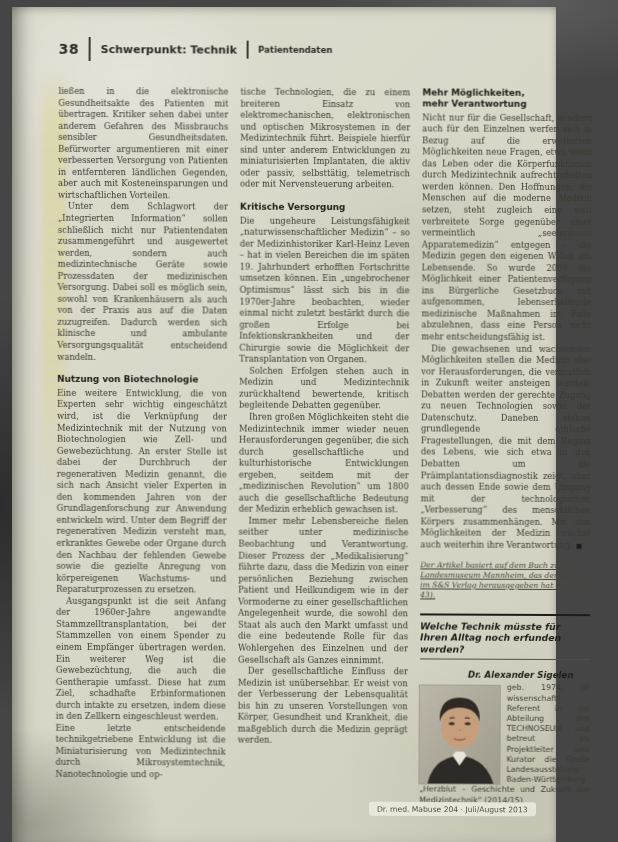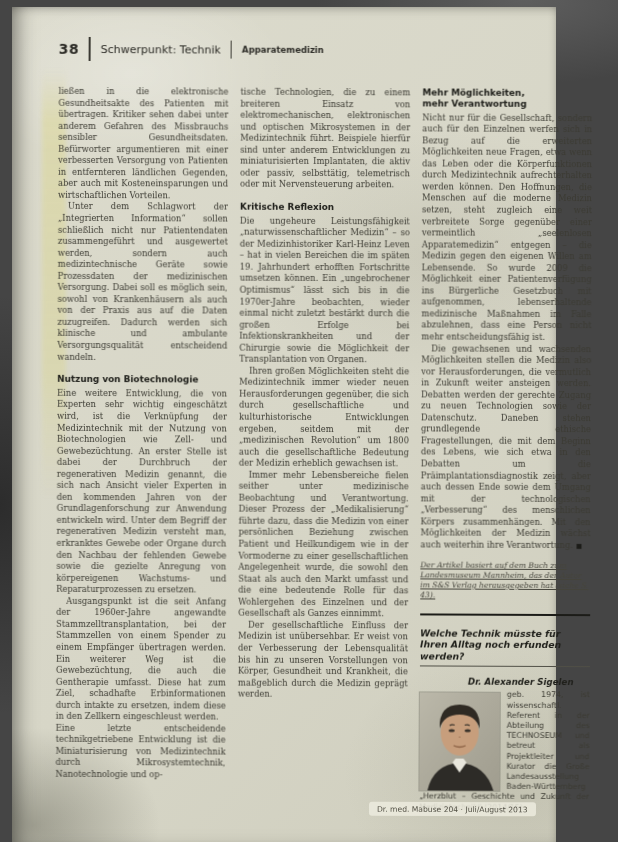--- a/index.html
+++ b/index.html
@@ -29,34 +29,34 @@
   .content{
     position:absolute;left:45px;top:30px;width:534px;
     transform:rotate(.25deg);
     color:#3a3932;
     filter:blur(.32px);
   }
   
   .hdr{display:flex;align-items:center;gap:10px;height:26px;color:#2c2b26;}
   .hdr .pg{font-size:14px;font-weight:bold;letter-spacing:.5px;}
   .hdr .sep{width:1.5px;height:24px;background:#3a3932;}
-  .hdr .sec{font-size:11px;font-weight:normal;}
+  .hdr .sec{font-size:11px;font-weight:bold;}
   .hdr .sep2{width:1.2px;height:18px;background:#3a3932;}
   .hdr .top{font-size:8.5px;font-weight:bold;}
   
   .cols{display:flex;gap:12px;margin-top:24px;}
   .col{width:170px;}
   p.p{margin:0;text-align:justify;font:8.4px/11.55px "DejaVu Serif", serif;color:#3b3a32;}
   p.ind{text-indent:10px;}
   .h{font:bold 8.9px/10.8px "DejaVu Sans", sans-serif;color:#21211c;margin:11px 0 3px;}
   .h.narrow{max-width:118px;}
   .endmark{font-size:6.5px;color:#1c1c18;margin-left:3px;}
   .footnote{font:italic 7.6px/9.8px "DejaVu Serif", serif;color:#45443b;margin-top:9px;text-decoration:underline;}
   
-  .qbox{margin-top:13px;border-top:2.5px solid #1c1c18;padding-top:12px;}
+  .qbox{margin-top:13px;border-top:2.5px solid #1c1c18;padding-top:5px;}
   .qtitle{font:italic bold 9.3px/11.6px "DejaVu Sans", sans-serif;color:#1f1f1a;max-width:160px;}
   .qrule{border-bottom:1px solid #504f46;margin:4px 0 5px;}
   .answer{font:italic 8px/10.6px "DejaVu Serif", serif;color:#3b3a32;text-align:justify;margin:0;}
   
   .author{margin-top:10px;}
   .aname{font:italic bold 8.7px/11px "DejaVu Sans", sans-serif;color:#1f1f1a;margin-bottom:2px;padding-left:48px;}
   .abio{font:7.8px/10.2px "DejaVu Sans", sans-serif;color:#3b3a32;text-align:justify;}
   .photo{float:left;width:80px;height:98px;margin:3px 7px 1px 0;background:#b3b0a2;box-shadow:0 0 0 1px rgba(90,90,80,.4);}
   
   .footer{
@@ -72,38 +72,39 @@
 <div class="paper">
   <div class="edge-highlight"></div>
 
   <div class="content">
 
     <div class="hdr">
       <span class="pg">38</span>
       <span class="sep"></span>
       <span class="sec">Schwerpunkt: Technik</span>
       <span class="sep2"></span>
-      <span class="top">Apparatemedizin</span>
+      <span class="top">Patientendaten</span>
     </div>
 
     <div class="cols">
 
       <div class="col">
         <p class="p">ließen in die elektronische Gesundheitsakte des Patienten mit übertragen. Kritiker sehen dabei unter anderem Gefahren des Missbrauchs sensibler Gesundheitsdaten. Befürworter argumentieren mit einer verbesserten Versorgung von Patienten in entfernteren ländlichen Gegenden, aber auch mit Kosteneinsparungen und wirtschaftlichen Vorteilen.</p>
         <p class="p ind">Unter dem Schlagwort der „Integrierten Information“ sollen schließlich nicht nur Patientendaten zusammengeführt und ausgewertet werden, sondern auch medizintechnische Geräte sowie Prozessdaten der medizinischen Versorgung. Dabei soll es möglich sein, sowohl von Krankenhäusern als auch von der Praxis aus auf die Daten zuzugreifen. Dadurch werden sich klinische und ambulante Versorgungsqualität entscheidend wandeln.</p>
         <div class="h">Nutzung von Biotechnologie</div>
         <p class="p">Eine weitere Entwicklung, die von Experten sehr wichtig eingeschätzt wird, ist die Verknüpfung der Medizintechnik mit der Nutzung von Biotechnologien wie Zell- und Gewebezüchtung. An erster Stelle ist dabei der Durchbruch der regenerativen Medizin genannt, die sich nach Ansicht vieler Experten in den kommenden Jahren von der Grundlagenforschung zur Anwendung entwickeln wird. Unter dem Begriff der regenerativen Medizin versteht man, erkranktes Gewebe oder Organe durch den Nachbau der fehlenden Gewebe sowie die gezielte Anregung von körpereigenen Wachstums- und Reparaturprozessen zu ersetzen.</p>
         <p class="p ind">Ausgangspunkt ist die seit Anfang der 1960er-Jahre angewandte Stammzelltransplantation, bei der Stammzellen von einem Spender zu einem Empfänger übertragen werden. Ein weiterer Weg ist die Gewebezüchtung, die auch die Gentherapie umfasst. Diese hat zum Ziel, schadhafte Erbinformationen durch intakte zu ersetzen, indem diese in den Zellkern eingeschleust werden.</p>
         <p class="p">Eine letzte entscheidende technikgetriebene Entwicklung ist die Miniaturisierung von Medizintechnik durch Mikrosystemtechnik, Nanotechnologie und op-</p>
       </div>
 
       <div class="col">
         <p class="p">tische Technologien, die zu einem breiteren Einsatz von elektromechanischen, elektronischen und optischen Mikrosystemen in der Medizintechnik führt. Beispiele hierfür sind unter anderem Entwicklungen zu miniaturisierten Implantaten, die aktiv oder passiv, selbsttätig, telemetrisch oder mit Nervensteuerung arbeiten.</p>
-        <div class="h">Kritische Reflexion</div>
+        <div class="h">Kritische Versorgung</div>
         <p class="p">Die ungeheure Leistungsfähigkeit „naturwissenschaftlicher Medizin“ – so der Medizinhistoriker Karl-Heinz Leven – hat in vielen Bereichen die im späten 19. Jahrhundert erhofften Fortschritte umsetzen können. Ein „ungebrochener Optimismus“ lässt sich bis in die 1970er-Jahre beobachten, wieder einmal nicht zuletzt bestärkt durch die großen Erfolge bei Infektionskrankheiten und der Chirurgie sowie die Möglichkeit der Transplantation von Organen.</p>
+        <p class="p ind">Solchen Erfolgen stehen auch in Medizin und Medizintechnik zurückhaltend bewertende, kritisch begleitende Debatten gegenüber.</p>
         <p class="p ind">Ihren großen Möglichkeiten steht die Medizintechnik immer wieder neuen Herausforderungen gegenüber, die sich durch gesellschaftliche und kulturhistorische Entwicklungen ergeben, seitdem mit der „medizinischen Revolution“ um 1800 auch die gesellschaftliche Bedeutung der Medizin erheblich gewachsen ist.</p>
         <p class="p ind">Immer mehr Lebensbereiche fielen seither unter medizinische Beobachtung und Verantwortung. Dieser Prozess der „Medikalisierung“ führte dazu, dass die Medizin von einer persönlichen Beziehung zwischen Patient und Heilkundigem wie in der Vormoderne zu einer gesellschaftlichen Angelegenheit wurde, die sowohl den Staat als auch den Markt umfasst und die eine bedeutende Rolle für das Wohlergehen des Einzelnen und der Gesellschaft als Ganzes einnimmt.</p>
         <p class="p ind">Der gesellschaftliche Einfluss der Medizin ist unübersehbar. Er weist von der Verbesserung der Lebensqualität bis hin zu unseren Vorstellungen von Körper, Gesundheit und Krankheit, die maßgeblich durch die Medizin geprägt werden.</p>
       </div>
 
       <div class="col">
         <div class="h narrow" style="margin-top:0;max-width:128px">Mehr Möglichkeiten, mehr Verantwortung</div>
         <p class="p">Nicht nur für die Gesellschaft, sondern auch für den Einzelnen werfen sich in Bezug auf die erweiterten Möglichkeiten neue Fragen, etwa wenn das Leben oder die Körperfunktionen durch Medizintechnik aufrechterhalten werden können. Den Hoffnungen, die Menschen auf die moderne Medizin setzen, steht zugleich eine weit verbreitete Sorge gegenüber einer vermeintlich „seelenlosen Apparatemedizin“ entgegen – die Medizin gegen den eigenen Willen am Lebensende. So wurde 2009 die Möglichkeit einer Patientenverfügung ins Bürgerliche Gesetzbuch mit aufgenommen, lebenserhaltende medizinische Maßnahmen im Falle abzulehnen, dass eine Person nicht mehr entscheidungsfähig ist.</p>
         <p class="p ind"><span>Die gewachsenen und wachsenden Möglichkeiten stellen die Medizin also vor Herausforderungen, die vermutlich in Zukunft weiter ansteigen werden. Debatten werden der gerechte Zugang zu neuen Technologien sowie der Datenschutz. Daneben stehen grundlegende ethische Fragestellungen, die mit dem Beginn des Lebens, wie sich etwa in den Debatten um die Präimplantationsdiagnostik zeigt, aber auch dessen Ende sowie dem Umgang mit der technologischen „Verbesserung“ des menschlichen Körpers zusammenhängen. Mit den Möglichkeiten der Medizin wächst auch weiterhin ihre Verantwortung.</span><span class="endmark">■</span></p>
         <div class="footnote">Der Artikel basiert auf dem Buch zum Landesmuseum Mannheim, das der Autor im S&amp;S Verlag herausgegeben hat (siehe S. 43).</div>

